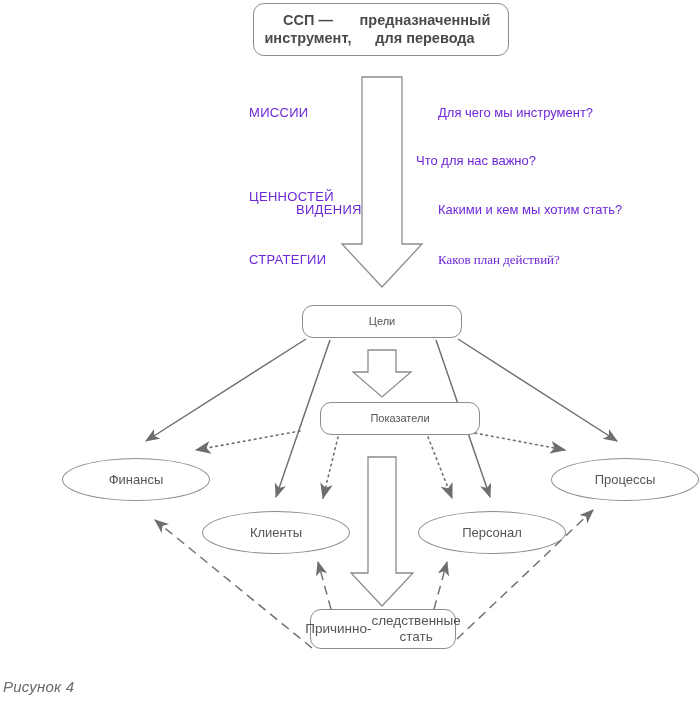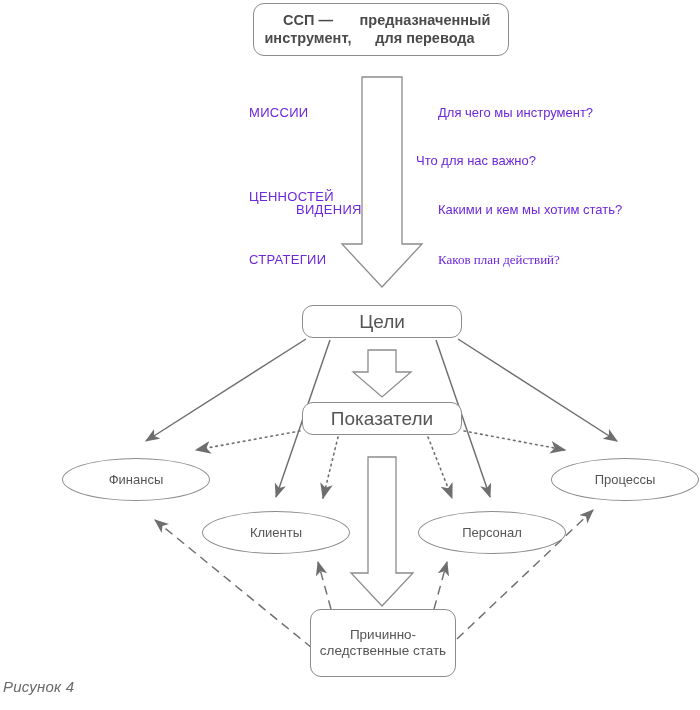--- a/index.html
+++ b/index.html
@@ -6,21 +6,21 @@
   body{width:700px;height:710px;overflow:hidden;
        font-family:"Liberation Sans","DejaVu Sans",sans-serif;color:#5a5a5a;}
   #stage{position:relative;width:700px;height:710px;}
   #wires{position:absolute;left:0;top:0;width:700px;height:710px;}
   .node{position:absolute;box-sizing:border-box;display:flex;align-items:center;
         justify-content:center;text-align:center;background:#ffffff;
         border:1.3px solid #8c8c8c;color:#555555;line-height:1.22;}
   .rbox{border-radius:11px;}
   .ell{border-radius:50%;}
   .title-box{font-weight:bold;font-size:14.5px;color:#4a4a4a;padding:0 10px;}
-  .mid-box{font-size:19px;}
+  .mid-box{font-size:11px;}
   .ell-lbl{font-size:13px;}
   .bottom-box{font-size:13.5px;}
   .phrase{position:absolute;font-size:13px;color:#6d28d9;white-space:nowrap;}
   .kw{letter-spacing:.3px;}
   .caption{position:absolute;left:3px;top:678px;font-style:italic;font-size:15px;
            color:#6a6a6a;letter-spacing:.2px;}
 </style>
 </head>
 <body>
 
@@ -83,31 +83,31 @@
   <div class="phrase" style="left:416px;top:153px;">Что для нас важно?</div>
 
   <div class="phrase kw" style="left:249px;top:202px;margin-left:47px;">ВИДЕНИЯ</div>
   <div class="phrase" style="left:438px;top:202px;">Какими и кем мы хотим стать?</div>
 
   <div class="phrase kw" style="left:249px;top:252px;">СТРАТЕГИИ</div>
   <div class="phrase" style="left:438px;top:252px;font-family:Liberation Serif, serif;">Каков план действий?</div>
 
   <div class="node rbox mid-box" style="left:302px;top:305px;width:160px;height:33px;">Цели</div>
 
-  <div class="node rbox mid-box" style="left:302px;top:402px;width:160px;height:33px;">Показатели</div>
+  <div class="node rbox mid-box" style="left:320px;top:402px;width:160px;height:33px;">Показатели</div>
 
   <div class="node ell ell-lbl" style="left:202px;top:511px;width:148px;height:43px;">Клиенты</div>
 
   <div class="node ell ell-lbl" style="left:62px;top:458px;width:148px;height:43px;">Финансы</div>
 
   <div class="node ell ell-lbl" style="left:418px;top:511px;width:148px;height:43px;">Персонал</div>
 
   <div class="node ell ell-lbl" style="left:551px;top:458px;width:148px;height:43px;">Процессы</div>
 
-  <div class="node rbox bottom-box" style="left:310px;top:609px;width:146px;height:68px;
-       flex-direction:column;">
+  <div class="node rbox bottom-box" style="left:310px;top:609px;width:146px;height:40px;
+       flex-direction:row;">
     <span>Причинно-</span>
     <span>следственные стать</span>
   </div>
 
   <div class="caption">Рисунок 4</div>
 
 </div>
 
 </body></html>

